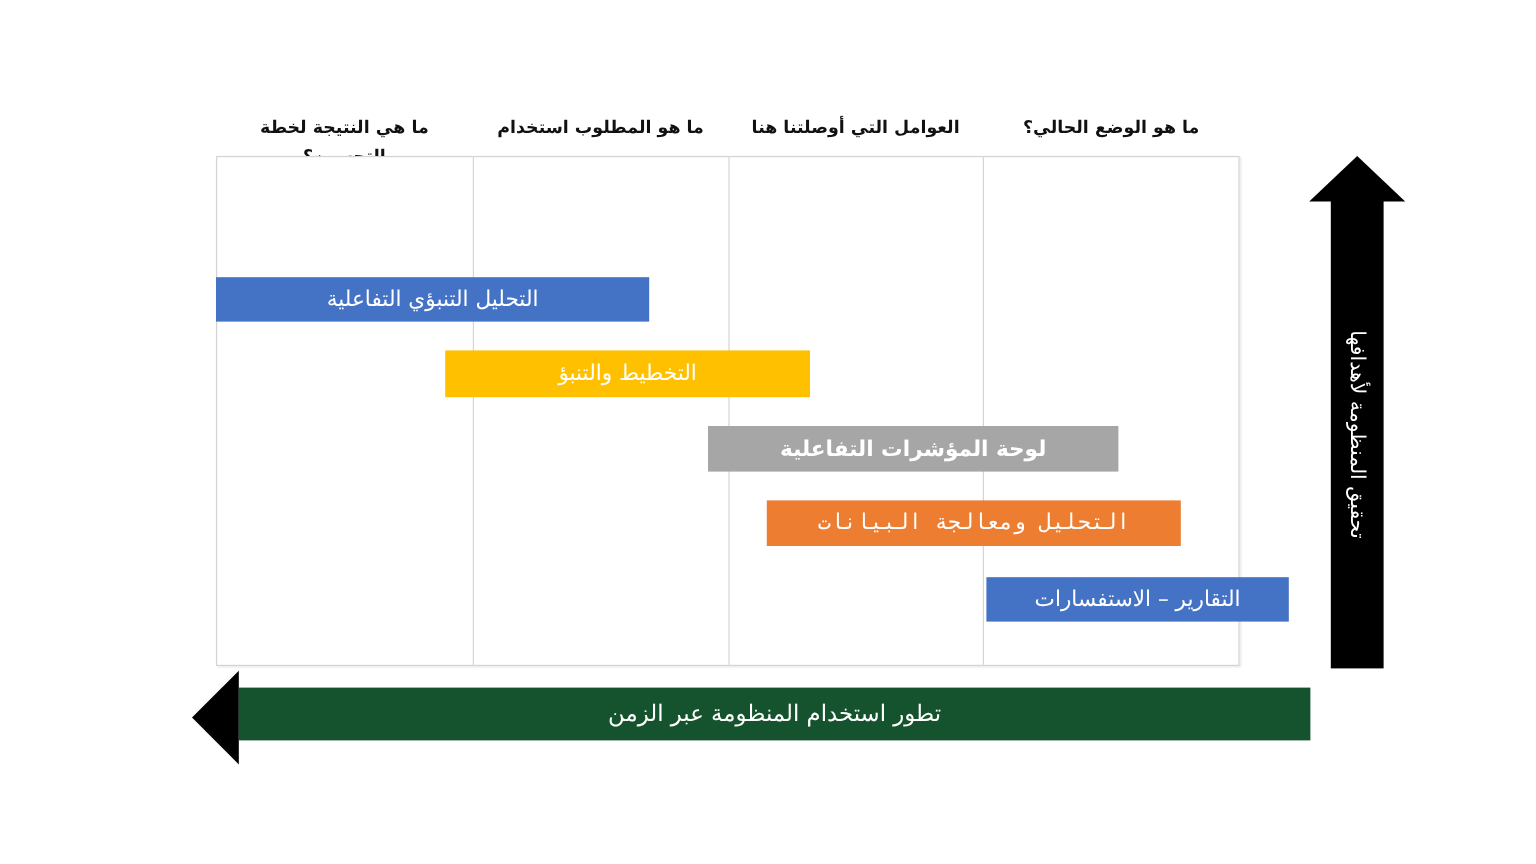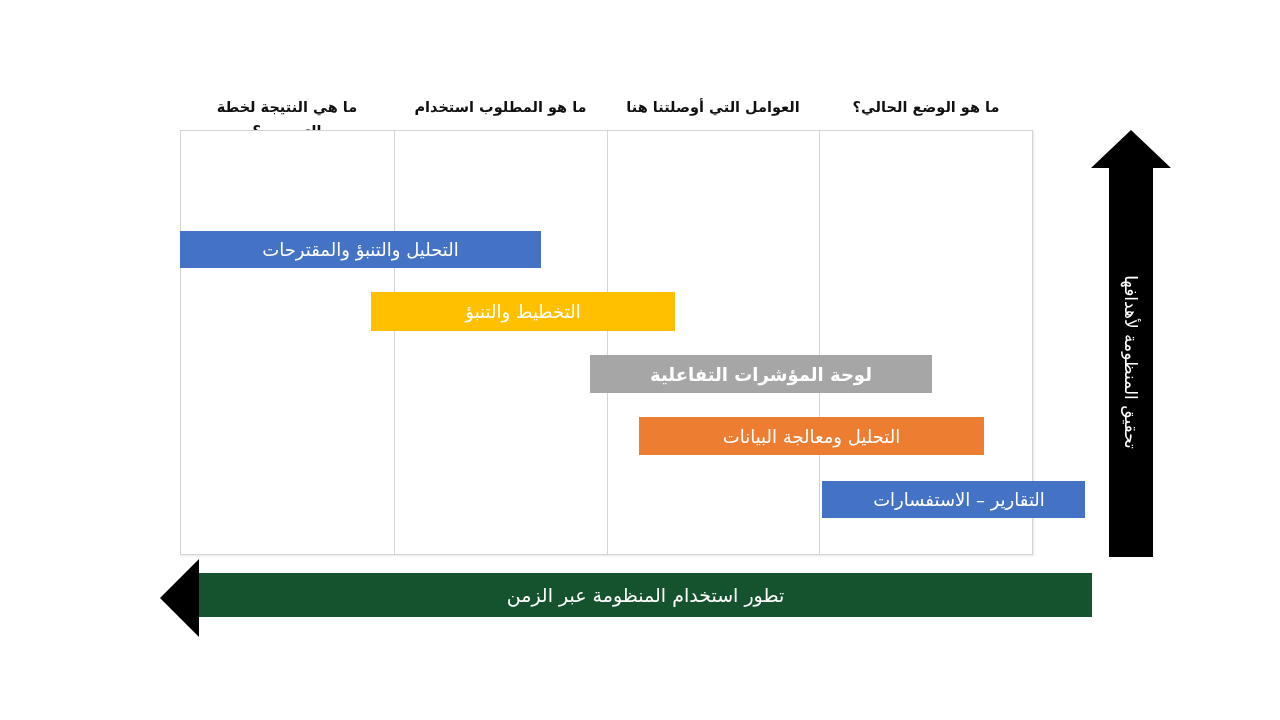--- a/index.html
+++ b/index.html
@@ -33,21 +33,21 @@
 
   
   .bar {
     position:absolute; display:flex; align-items:center; justify-content:center;
     color:#ffffff; font-size:18px; direction:rtl; white-space:nowrap;
   }
   .bar.b1 { left:180px; top:231px; width:361px; height:37px; }
   .bar.b2 { left:371px; top:292px; width:304px; height:39px; }
   .bar.b3 { left:590px; top:355px; width:342px; height:38px; }
   .bar.b4 { left:639px; top:417px; width:345px; height:38px; }
-  .bar.b5 { left:822px; top:481px; width:252px; height:37px;padding-left:11px; }
+  .bar.b5 { left:822px; top:481px; width:252px; height:37px; }
 
   
   .v-arrow-shaft { position:absolute; left:1109px; top:166px; width:44px; height:391px; background:#000000; }
   .v-arrow-head {
     position:absolute; left:1091px; top:130px; width:0; height:0;
     border-left:40px solid transparent; border-right:40px solid transparent;
     border-bottom:38px solid #000000;
   }
   .v-arrow-label {
     position:absolute; left:936px; top:340px; width:390px; height:44px;
@@ -76,24 +76,24 @@
   <div class="col-header c2">ما هو المطلوب استخدام</div>
   <div class="col-header c4">ما هو الوضع الحالي؟</div>
   <div class="col-header c3">العوامل التي أوصلتنا هنا</div>
 
   <div class="grid">
     <div class="grid-line l1"></div>
     <div class="grid-line l2"></div>
     <div class="grid-line l3"></div>
   </div>
 
-  <div class="bar b1" style="background: rgb(68, 114, 196);">التحليل والتنبؤ والمقترحات</div>
+  <div class="bar b1" style="background: rgb(68, 114, 196);">التحليل التنبؤي التفاعلية</div>
   <div class="bar b2" style="background: rgb(255, 192, 0);">التخطيط والتنبؤ</div>
   <div class="bar b3" style="background: rgb(166, 166, 166); font-weight: bold;">لوحة المؤشرات التفاعلية</div>
-  <div class="bar b4" style="background: rgb(237, 125, 49);">التحليل ومعالجة البيانات</div>
+  <div class="bar b4" style="background: rgb(237, 125, 49); font-family: Liberation Mono, monospace;">التحليل ومعالجة البيانات</div>
   <div class="bar b5" style="background: rgb(68, 114, 196);">التقارير – الاستفسارات</div>
 
   <div class="v-arrow-head"></div>
   <div class="v-arrow-shaft"></div>
   <div class="v-arrow-label">تحقيق المنظومة لأهدافها</div>
 
   <div class="h-arrow-head"></div>
   <div class="h-arrow-shaft">
     <span>تطور استخدام المنظومة عبر الزمن</span>
   </div>

